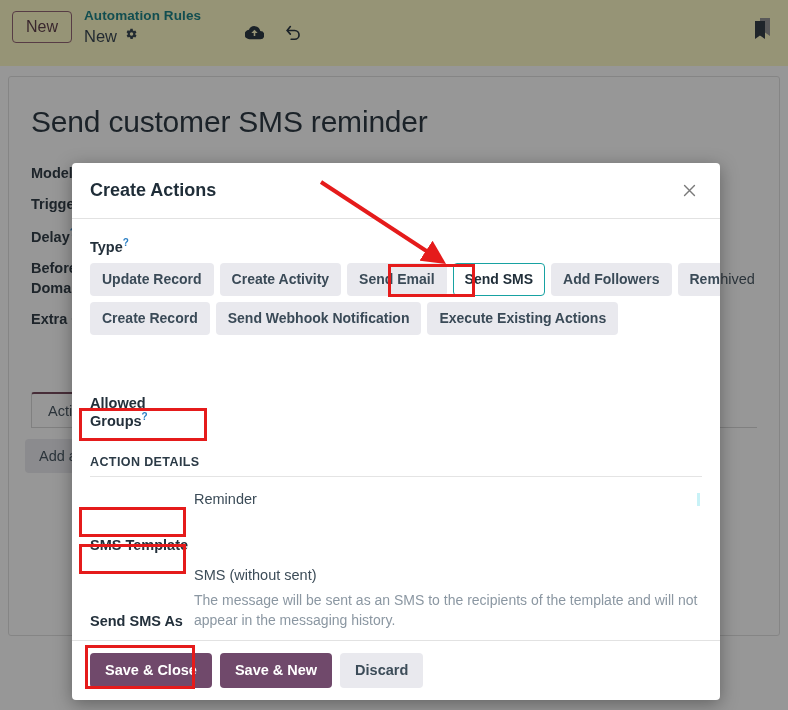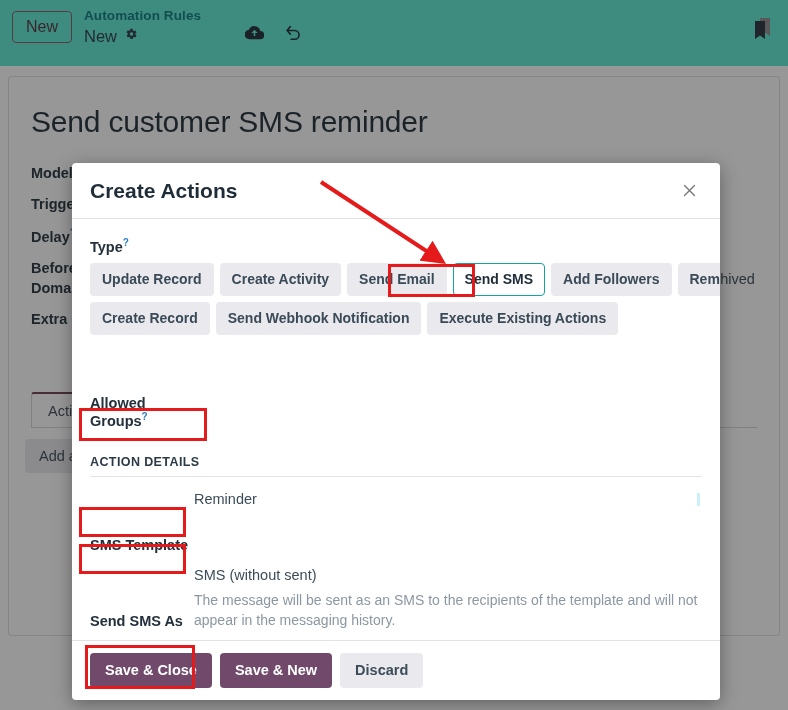--- a/index.html
+++ b/index.html
@@ -11,21 +11,21 @@
   }
   body { position: relative; background: #ffffff; }
 
   
   #bg-page {
     position: absolute; inset: 0;
     background: #ffffff;
   }
   #bg-topbar {
     position: absolute; left: 0; top: 0; width: 788px; height: 66px;
-    background: #5eead4;
+    background: #fef9c3;
     display: flex; align-items: flex-start;
   }
   .new-btn {
     margin: 11px 0 0 12px;
     padding: 5px 13px 6px;
     border: 1px solid #8a5a6a;
     border-radius: 4px;
     color: #55333f;
     font-size: 16px;
     background: transparent;
@@ -99,21 +99,21 @@
     display: flex; flex-direction: column;
     overflow: hidden;
   }
   #dlg-header {
     height: 56px; flex: 0 0 56px;
     display: flex; align-items: center;
     padding: 0 18px 0 18px;
     border-bottom: 1px solid #e2e2e2;
   }
   #dlg-title {
-    font-size: 21px; font-weight: bold; color: #1f2d38;
+    font-size: 18px; font-weight: bold; color: #1f2d38;
     flex: 1 1 auto;
   }
   .close-x {
     width: 26px; height: 26px;
     display: flex; align-items: center; justify-content: center;
     color: #7a7a7a; cursor: pointer;
   }
 
   #dlg-body {
     flex: 1 1 auto;

